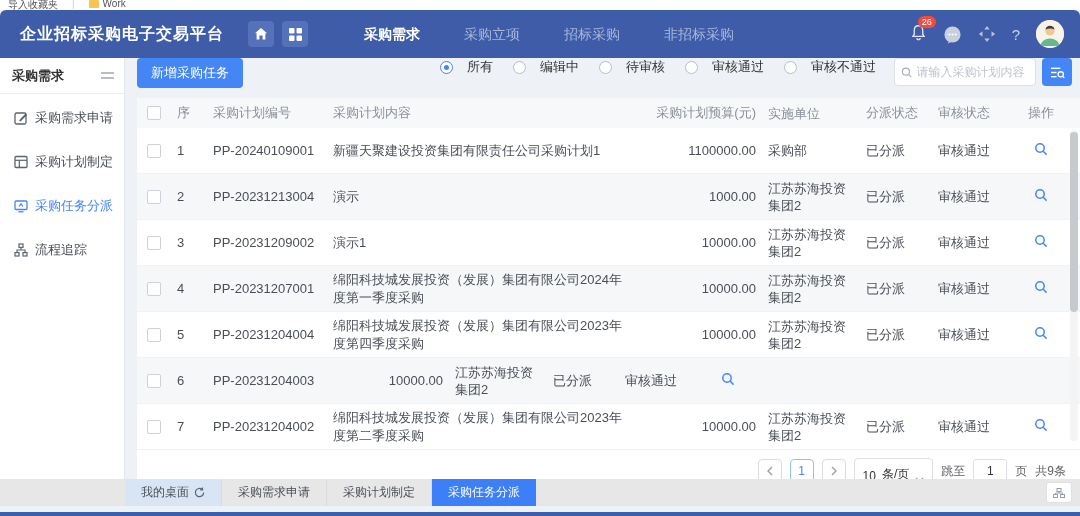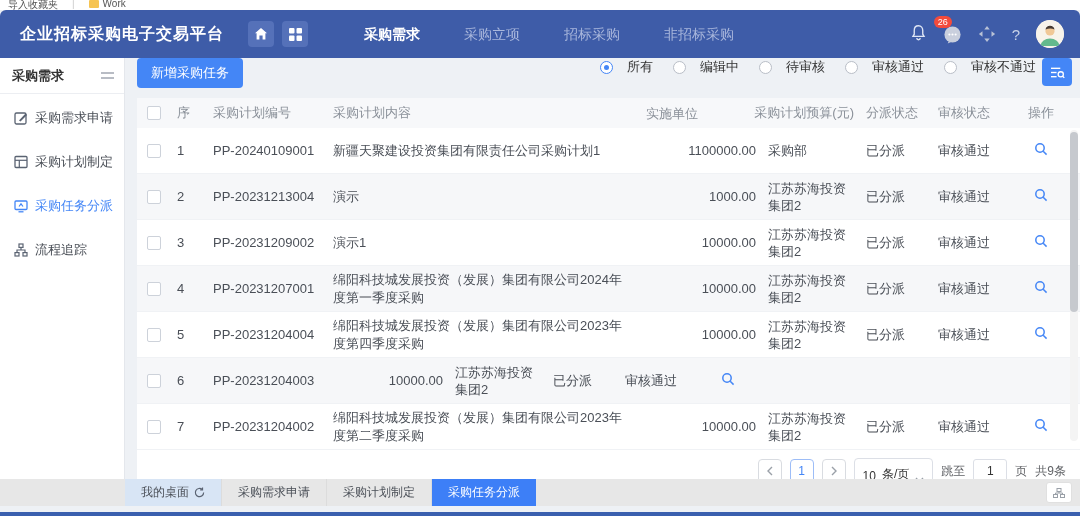--- a/index.html
+++ b/index.html
@@ -14,21 +14,21 @@
 
   
   .app-header { position:absolute; top:10px; left:0; width:1080px; height:48px; background:#3e5ca8; border-radius:6px 6px 0 0; display:flex; align-items:center; }
   .app-title { color:#fff; font-size:16px; font-weight:bold; padding:0 24px 0 20px; letter-spacing:1px; }
   .hbtn { width:26px; height:26px; background:#5571b9; border-radius:4px; display:flex; align-items:center; justify-content:center; margin-right:8px; cursor:pointer; }
   .top-nav { display:flex; align-items:center; margin-left:26px; }
   .nav-item { font-size:14px; color:#a9b7dc; padding:0 22px; cursor:pointer; line-height:48px; }
   .nav-item.active { color:#fff; font-weight:bold; }
   .hdr-right { margin-left:auto; display:flex; align-items:center; gap:16px; padding-right:16px; }
   .bell-wrap { position:relative; }
-  .badge { position:absolute; top:-8px; left:24px; background:#f34b3c; color:#fff; font-size:9px; border-radius:8px; padding:1px 4px; line-height:10px; }
+  .badge { position:absolute; top:-8px; left:8px; background:#f34b3c; color:#fff; font-size:9px; border-radius:8px; padding:1px 4px; line-height:10px; }
   .help-q { color:#c7d1e8; font-size:15px; cursor:pointer; }
   .avatar { width:28px; height:28px; border-radius:50%; overflow:hidden; background:#f7f3ea; cursor:pointer; }
 
   
   .layout { position:absolute; top:58px; left:0; right:0; bottom:31px; display:flex; }
   .sidebar { width:125px; background:#fff; border-right:1px solid #e4e7ec; display:flex; flex-direction:column; }
   .sb-head { height:36px; display:flex; align-items:center; justify-content:space-between; padding:0 10px 0 12px; border-bottom:1px solid #eceef2; font-size:13px; color:#333; font-weight:bold; }
   .burger { display:flex; flex-direction:column; gap:3px; cursor:pointer; }
   .burger i { display:block; width:13px; height:2px; background:#b8bcc4; }
   .sb-item { display:flex; align-items:center; gap:7px; height:40px; padding-left:14px; font-size:13px; color:#4a4f57; cursor:pointer; margin-top:4px; }
@@ -226,41 +226,48 @@
           </label>
         <label class="radio">
             <span class="rdot"></span>
             <span>审核通过</span>
           </label>
         <label class="radio">
             <span class="rdot"></span>
             <span>审核不通过</span>
           </label>
       </div>
+      <div class="search-box">
+        <svg width="13" height="13" viewBox="0 0 14 14">
+            <circle cx="6" cy="6" r="4.3" fill="none" stroke="#a8adb5" stroke-width="1.4"></circle>
+            <line x1="9.3" y1="9.3" x2="12.6" y2="12.6" stroke="#a8adb5" stroke-width="1.4"></line>
+          </svg>
+        <input type="text" placeholder="请输入采购计划内容" style="">
+      </div>
       <button class="adv-btn">
         <svg width="15" height="13" viewBox="0 0 16 14">
             <line x1="1" y1="2.5" x2="11" y2="2.5" stroke="#fff" stroke-width="1.5"></line>
             <line x1="1" y1="7" x2="7" y2="7" stroke="#fff" stroke-width="1.5"></line>
             <line x1="1" y1="11.5" x2="7" y2="11.5" stroke="#fff" stroke-width="1.5"></line>
             <circle cx="11.5" cy="9" r="2.8" fill="none" stroke="#fff" stroke-width="1.4"></circle>
             <line x1="13.6" y1="11.1" x2="15.3" y2="12.8" stroke="#fff" stroke-width="1.4"></line>
           </svg>
       </button>
     </div>
 
     <div class="table-card">
       <div class="thead">
         <div class="c col-check">
             <span class="cb"></span>
           </div>
         <div class="c col-seq">序</div>
         <div class="c col-code">采购计划编号</div>
         <div class="c col-content">采购计划内容</div>
+        <div class="c col-budget">采购计划预算(元)</div>
         <div class="c col-unit">实施单位</div>
-        <div class="c col-budget">采购计划预算(元)</div>
         <div class="c col-dispatch">分派状态</div>
         <div class="c col-audit">审核状态</div>
         <div class="c col-op">操作</div>
       </div>
 
       <div class="trow">
         <div class="c col-check">
             <span class="cb"></span>
           </div>
         <div class="c col-seq">1</div>

